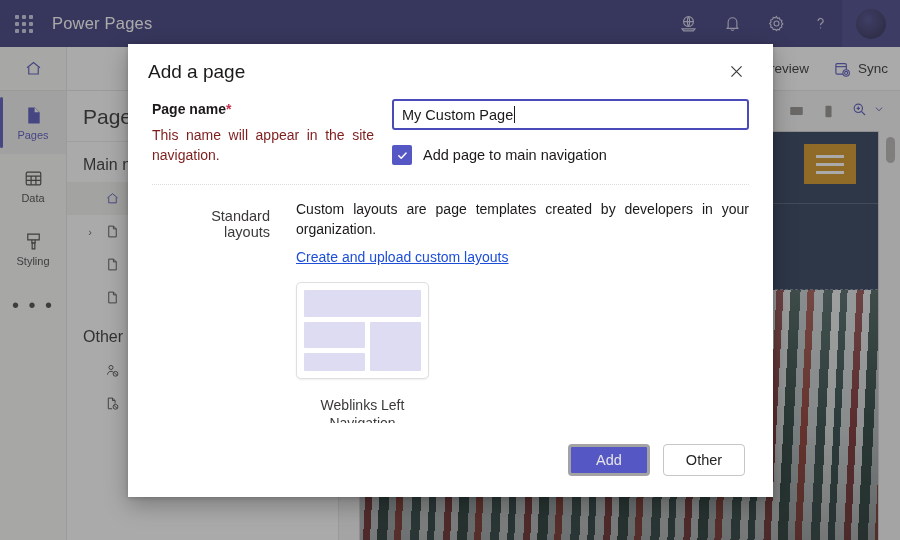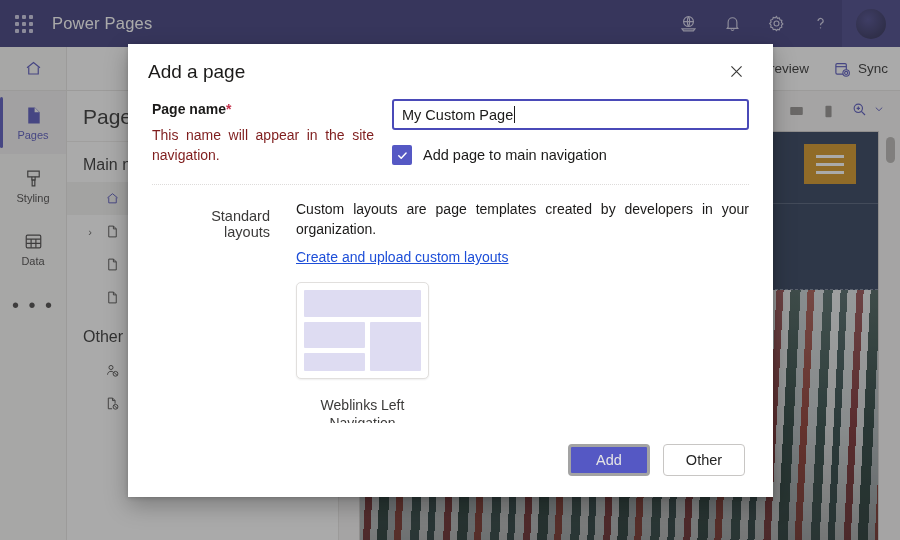--- a/index.html
+++ b/index.html
@@ -295,36 +295,36 @@
           <path d="M5.5 2.5h7l5 5v12h-12z"></path>
             <path d="M12.2 2.7v4.8h4.8" fill="#faf9f8"></path>
         </svg>
       </span>
       <span>Pages</span>
     </div>
 
     <div class="rail-item">
       <span class="ricon">
         <svg width="21" height="21" viewBox="0 0 22 22" fill="none" stroke="currentColor" stroke-width="1.25">
+          <rect x="3.4" y="4.4" width="15.2" height="13.2" rx="1.3"></rect>
+          <path d="M3.4 8.6h15.2M3.4 13h15.2M8.5 8.6v9M13.5 8.6v9"></path>
+        </svg>
+      </span>
+      <span>Data</span>
+    </div>
+
+    <div class="rail-item">
+      <span class="ricon">
+        <svg width="21" height="21" viewBox="0 0 22 22" fill="none" stroke="currentColor" stroke-width="1.25">
           <path d="M5 3.2h12v6H5z"></path>
             <path d="M9.3 9.2v3.4h3.4V9.2"></path>
             <path d="M9.6 12.6h2.8v6.2H9.6z"></path>
         </svg>
       </span>
       <span>Styling</span>
-    </div>
-
-    <div class="rail-item">
-      <span class="ricon">
-        <svg width="21" height="21" viewBox="0 0 22 22" fill="none" stroke="currentColor" stroke-width="1.25">
-          <rect x="3.4" y="4.4" width="15.2" height="13.2" rx="1.3"></rect>
-          <path d="M3.4 8.6h15.2M3.4 13h15.2M8.5 8.6v9M13.5 8.6v9"></path>
-        </svg>
-      </span>
-      <span>Data</span>
     </div>
 
 
     <div class="rail-more">• • •</div>
   </div>
 
   <div class="cmdbar">
     <div class="cmd-btn">
       <span>Preview</span>
     </div>

